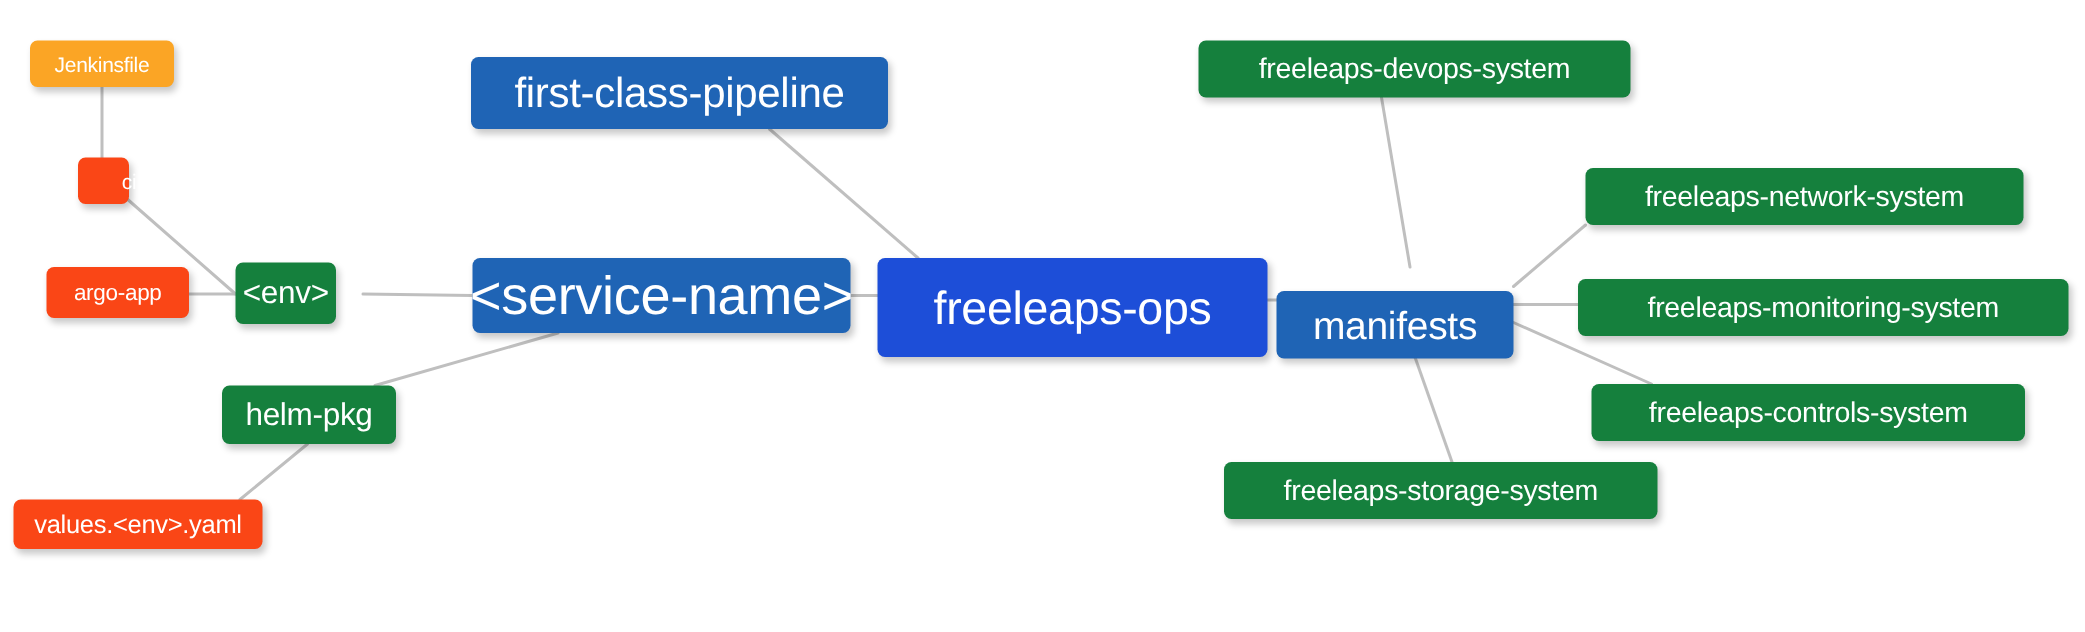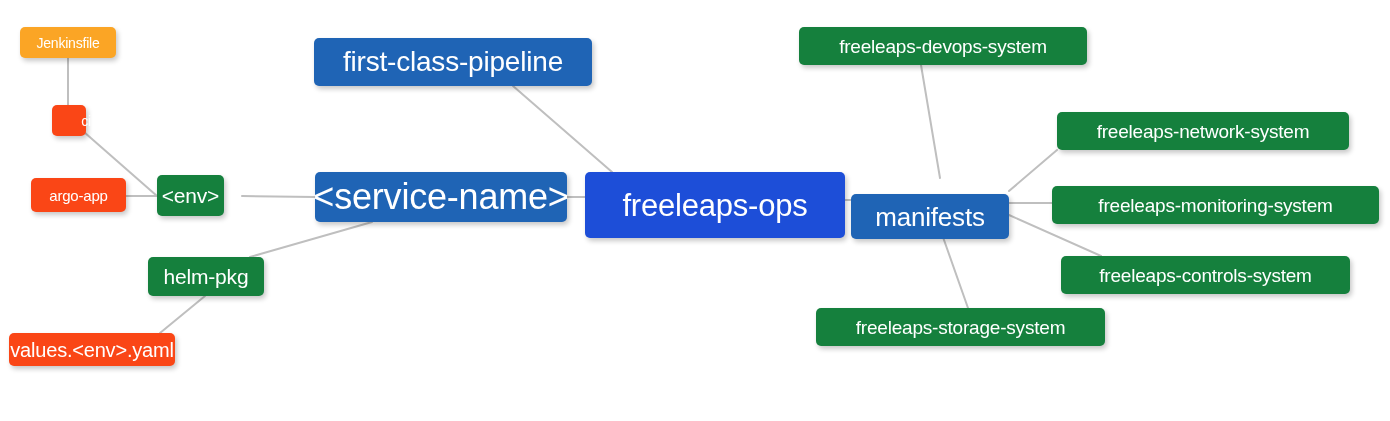--- a/index.html
+++ b/index.html
@@ -64,21 +64,21 @@
       <line x1="1009" y1="203" x2="1052" y2="203" stroke="#bfbfbf" stroke-width="2" stroke-linecap="round"></line>
       <line x1="1009" y1="215" x2="1101" y2="256" stroke="#bfbfbf" stroke-width="2" stroke-linecap="round"></line>
       <line x1="938" y1="223" x2="968" y2="308" stroke="#bfbfbf" stroke-width="2" stroke-linecap="round"></line>
     </svg>
   <div id="nodes">
       <div class="node n-orange" style="left: 20px; top: 27px; width: 96px; height: 31px; font-size: 14px;">Jenkinsfile</div>
       <div class="node n-red" style="left: 52px; top: 105px; width: 32px; height: 31px; font-size: 14px; padding-left: 34px;">ci</div>
       <div class="node n-red" style="left: 31px; top: 178px; width: 95px; height: 34px; font-size: 15px;">argo-app</div>
       <div class="node n-green" style="left: 157px; top: 175px; width: 67px; height: 41px; font-size: 21px;">&lt;env&gt;</div>
       <div class="node n-green" style="left: 148px; top: 257px; width: 116px; height: 39px; font-size: 21px;">helm-pkg</div>
-      <div class="node n-red" style="left: 9px; top: 333px; width: 166px; height: 33px; font-size: 20px;">values.&lt;env&gt;.yaml</div>
+      <div class="node n-red" style="left: 9px; top: 333px; width: 166px; height: 33px; font-size: 17px;">values.&lt;env&gt;.yaml</div>
       <div class="node n-blue" style="left: 314px; top: 38px; width: 278px; height: 48px; font-size: 28px; text-align: center;">first-class-pipeline</div>
       <div class="node n-blue" style="left: 315px; top: 172px; width: 252px; height: 50px; font-size: 36px;">&lt;service-name&gt;</div>
       <div class="node n-root" style="left: 585px; top: 172px; width: 260px; height: 66px; font-size: 31px;">freeleaps-ops</div>
       <div class="node n-blue" style="left: 851px; top: 178px; width: 158px; height: 45px; font-size: 26px; margin-top: 16px;">manifests</div>
       <div class="node n-green" style="left: 799px; top: 27px; width: 288px; height: 38px; font-size: 19px;">freeleaps-devops-system</div>
       <div class="node n-green" style="left: 1057px; top: 112px; width: 292px; height: 38px; font-size: 19px;">freeleaps-network-system</div>
       <div class="node n-green" style="left: 1052px; top: 186px; width: 327px; height: 38px; font-size: 19px;">freeleaps-monitoring-system</div>
       <div class="node n-green" style="left: 1061px; top: 256px; width: 289px; height: 38px; font-size: 19px; text-align: right;">freeleaps-controls-system</div>
       <div class="node n-green" style="left: 816px; top: 308px; width: 289px; height: 38px; font-size: 19px;">freeleaps-storage-system</div>
     </div>

